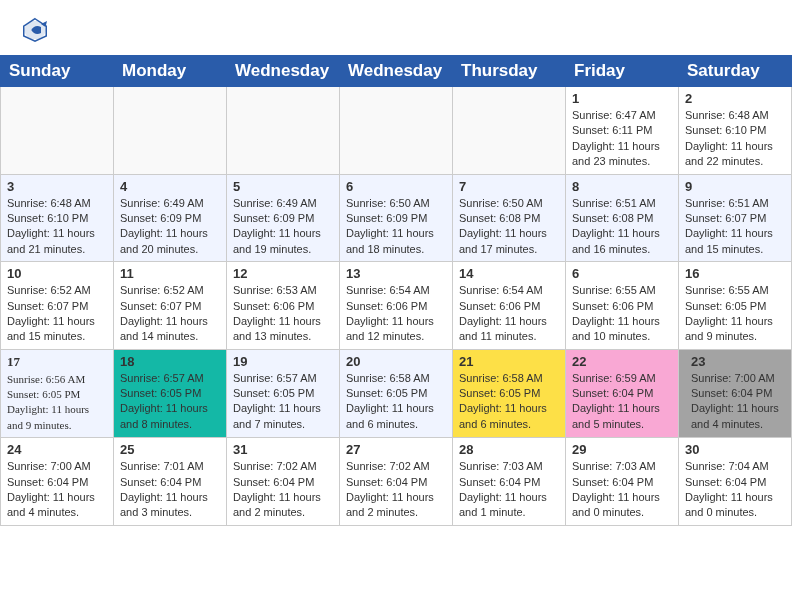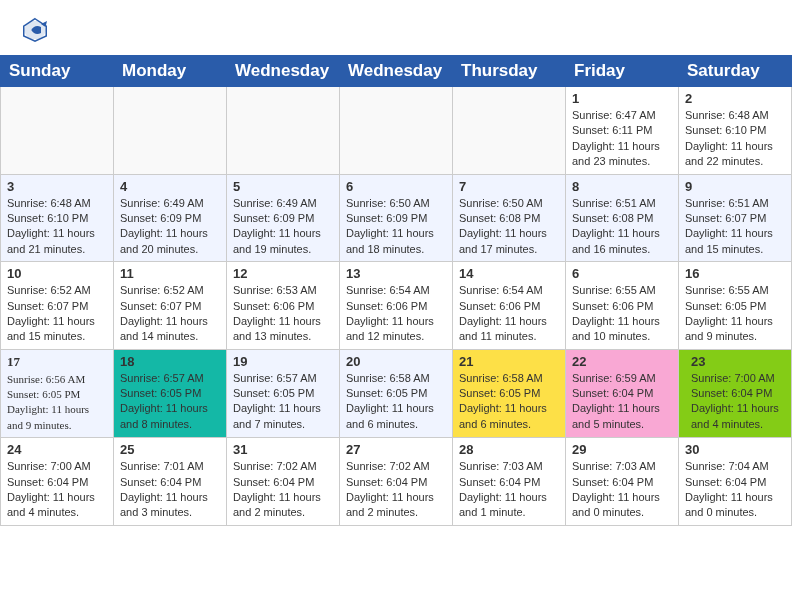--- a/index.html
+++ b/index.html
@@ -151,21 +151,21 @@
             <div class="day-info">Sunrise: 6:58 AM<br>Sunset: 6:05 PM<br>Daylight: 11 hours and 6 minutes.</div>
           </td>
           <td style="background: #fde047;">
             <span class="day-num">21</span>
             <div class="day-info">Sunrise: 6:58 AM<br>Sunset: 6:05 PM<br>Daylight: 11 hours and 6 minutes.</div>
           </td>
           <td style="background: #f9a8d4;">
             <span class="day-num">22</span>
             <div class="day-info">Sunrise: 6:59 AM<br>Sunset: 6:04 PM<br>Daylight: 11 hours and 5 minutes.</div>
           </td>
-          <td style="background: #84cc16; padding-left: 12px;">
+          <td style="background: #a3a3a3; padding-left: 12px;">
             <span class="day-num">23</span>
             <div class="day-info">Sunrise: 7:00 AM<br>Sunset: 6:04 PM<br>Daylight: 11 hours and 4 minutes.</div>
           </td>
         </tr>
         <tr>
           <td>
             <span class="day-num">24</span>
             <div class="day-info">Sunrise: 7:00 AM<br>Sunset: 6:04 PM<br>Daylight: 11 hours and 4 minutes.</div>
           </td>
           <td>

